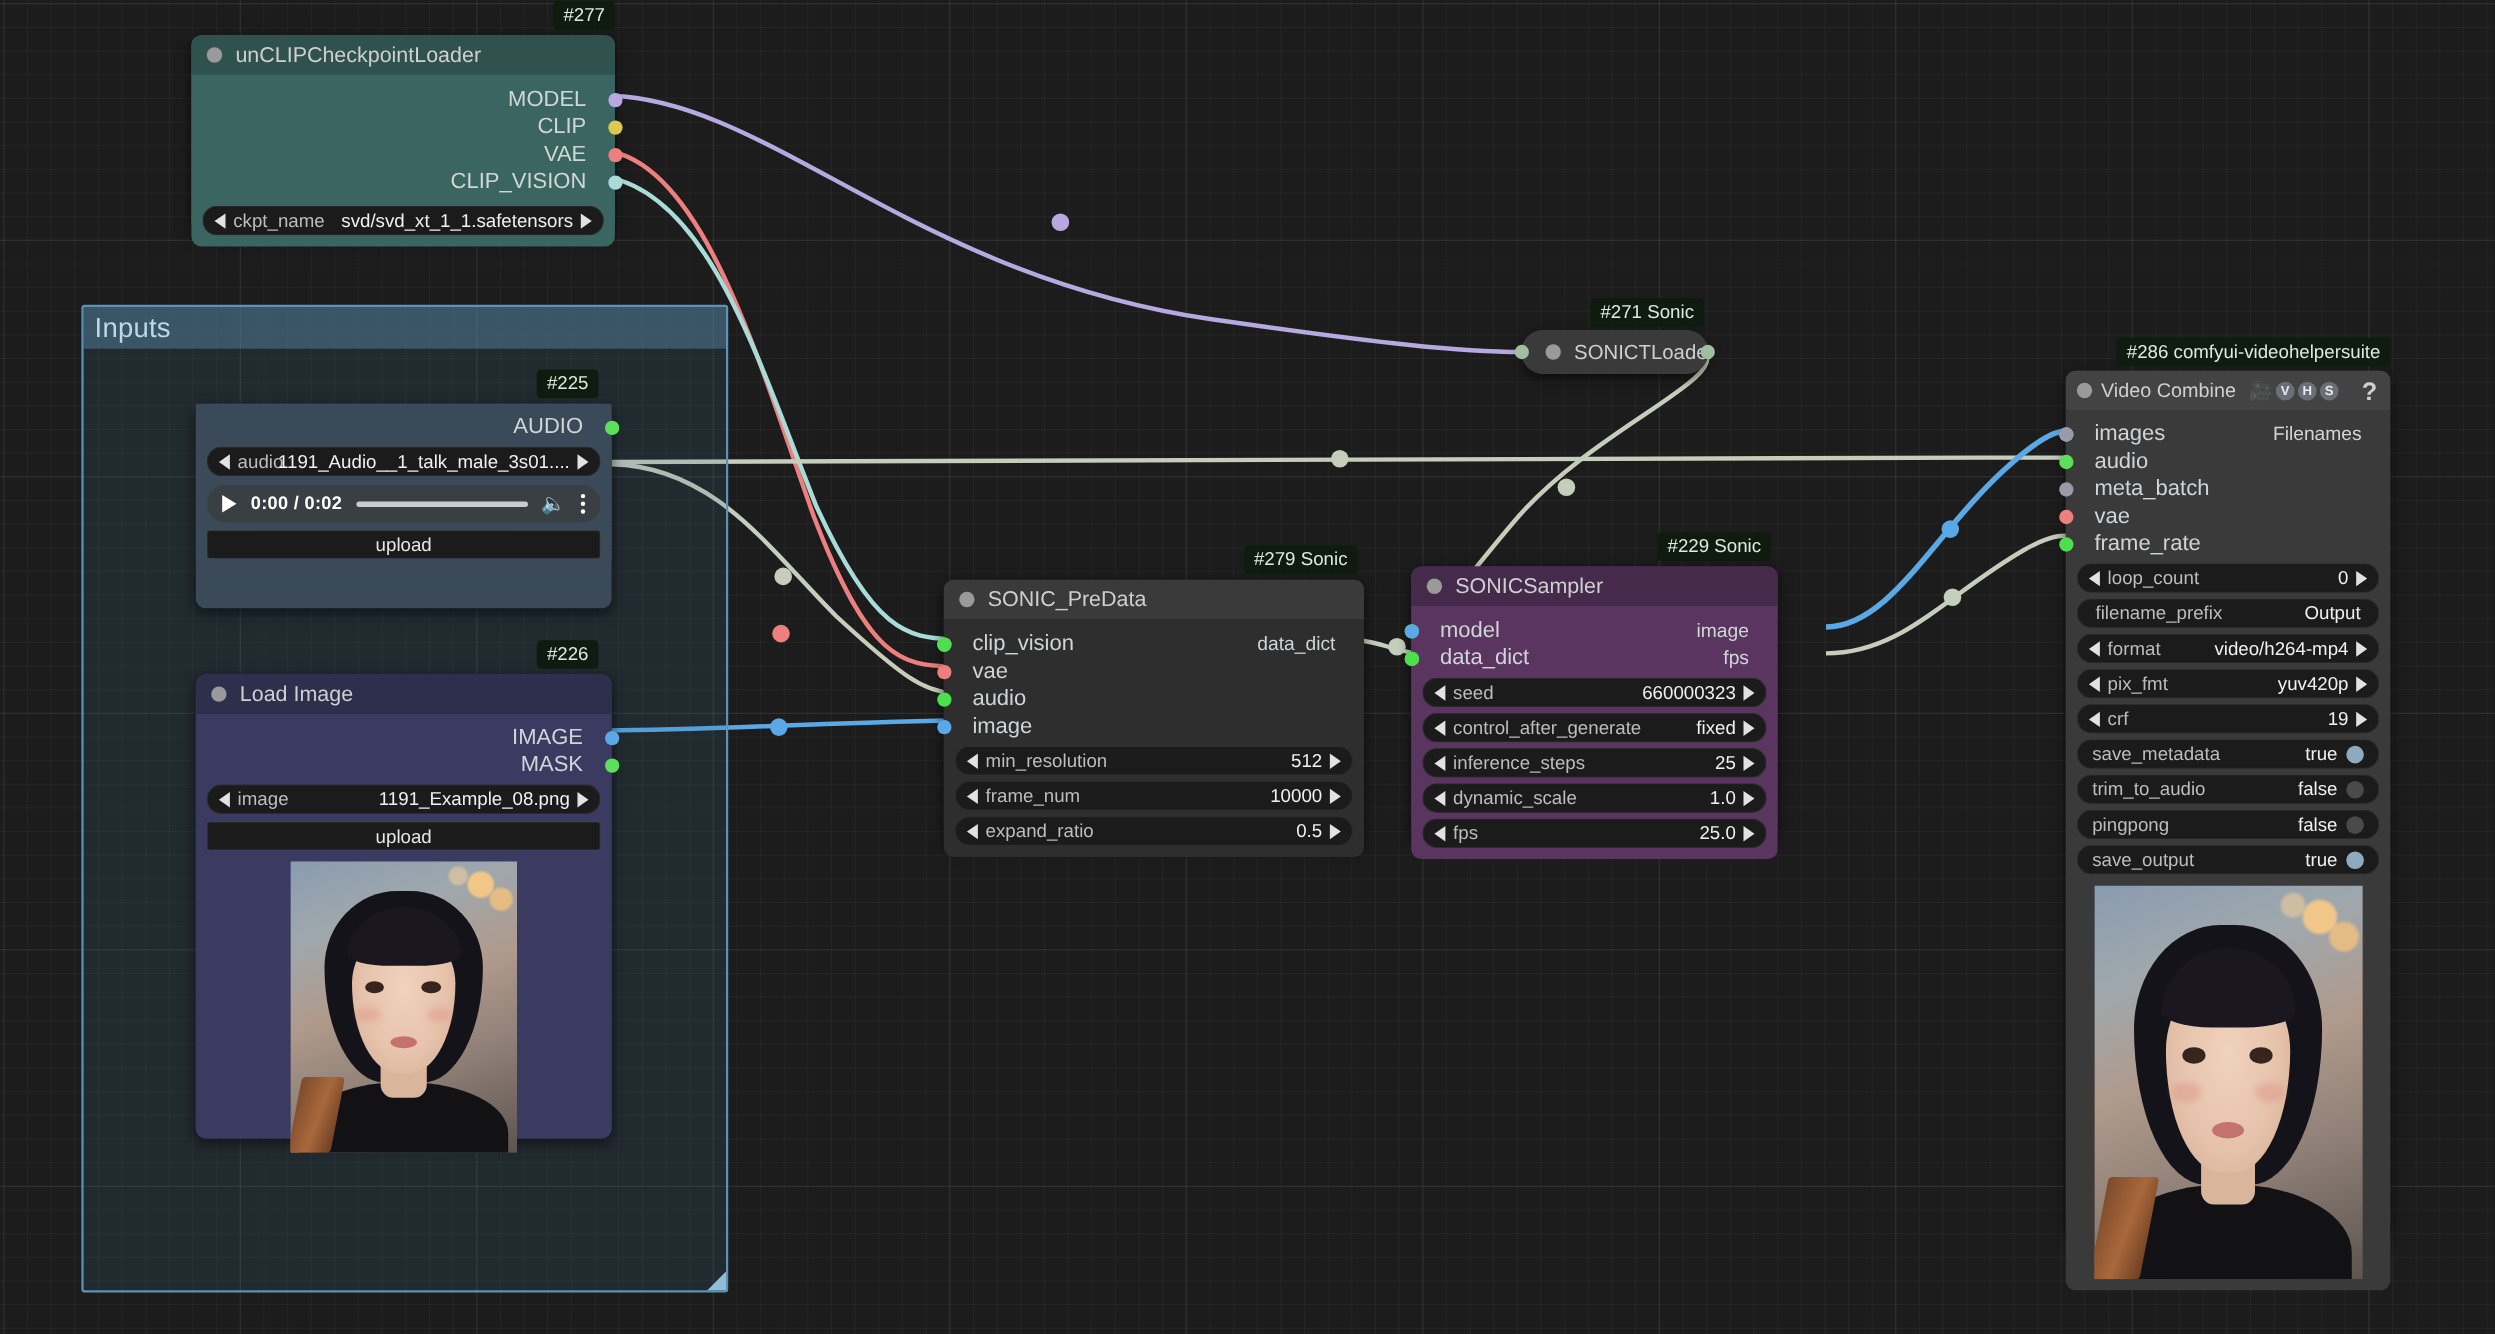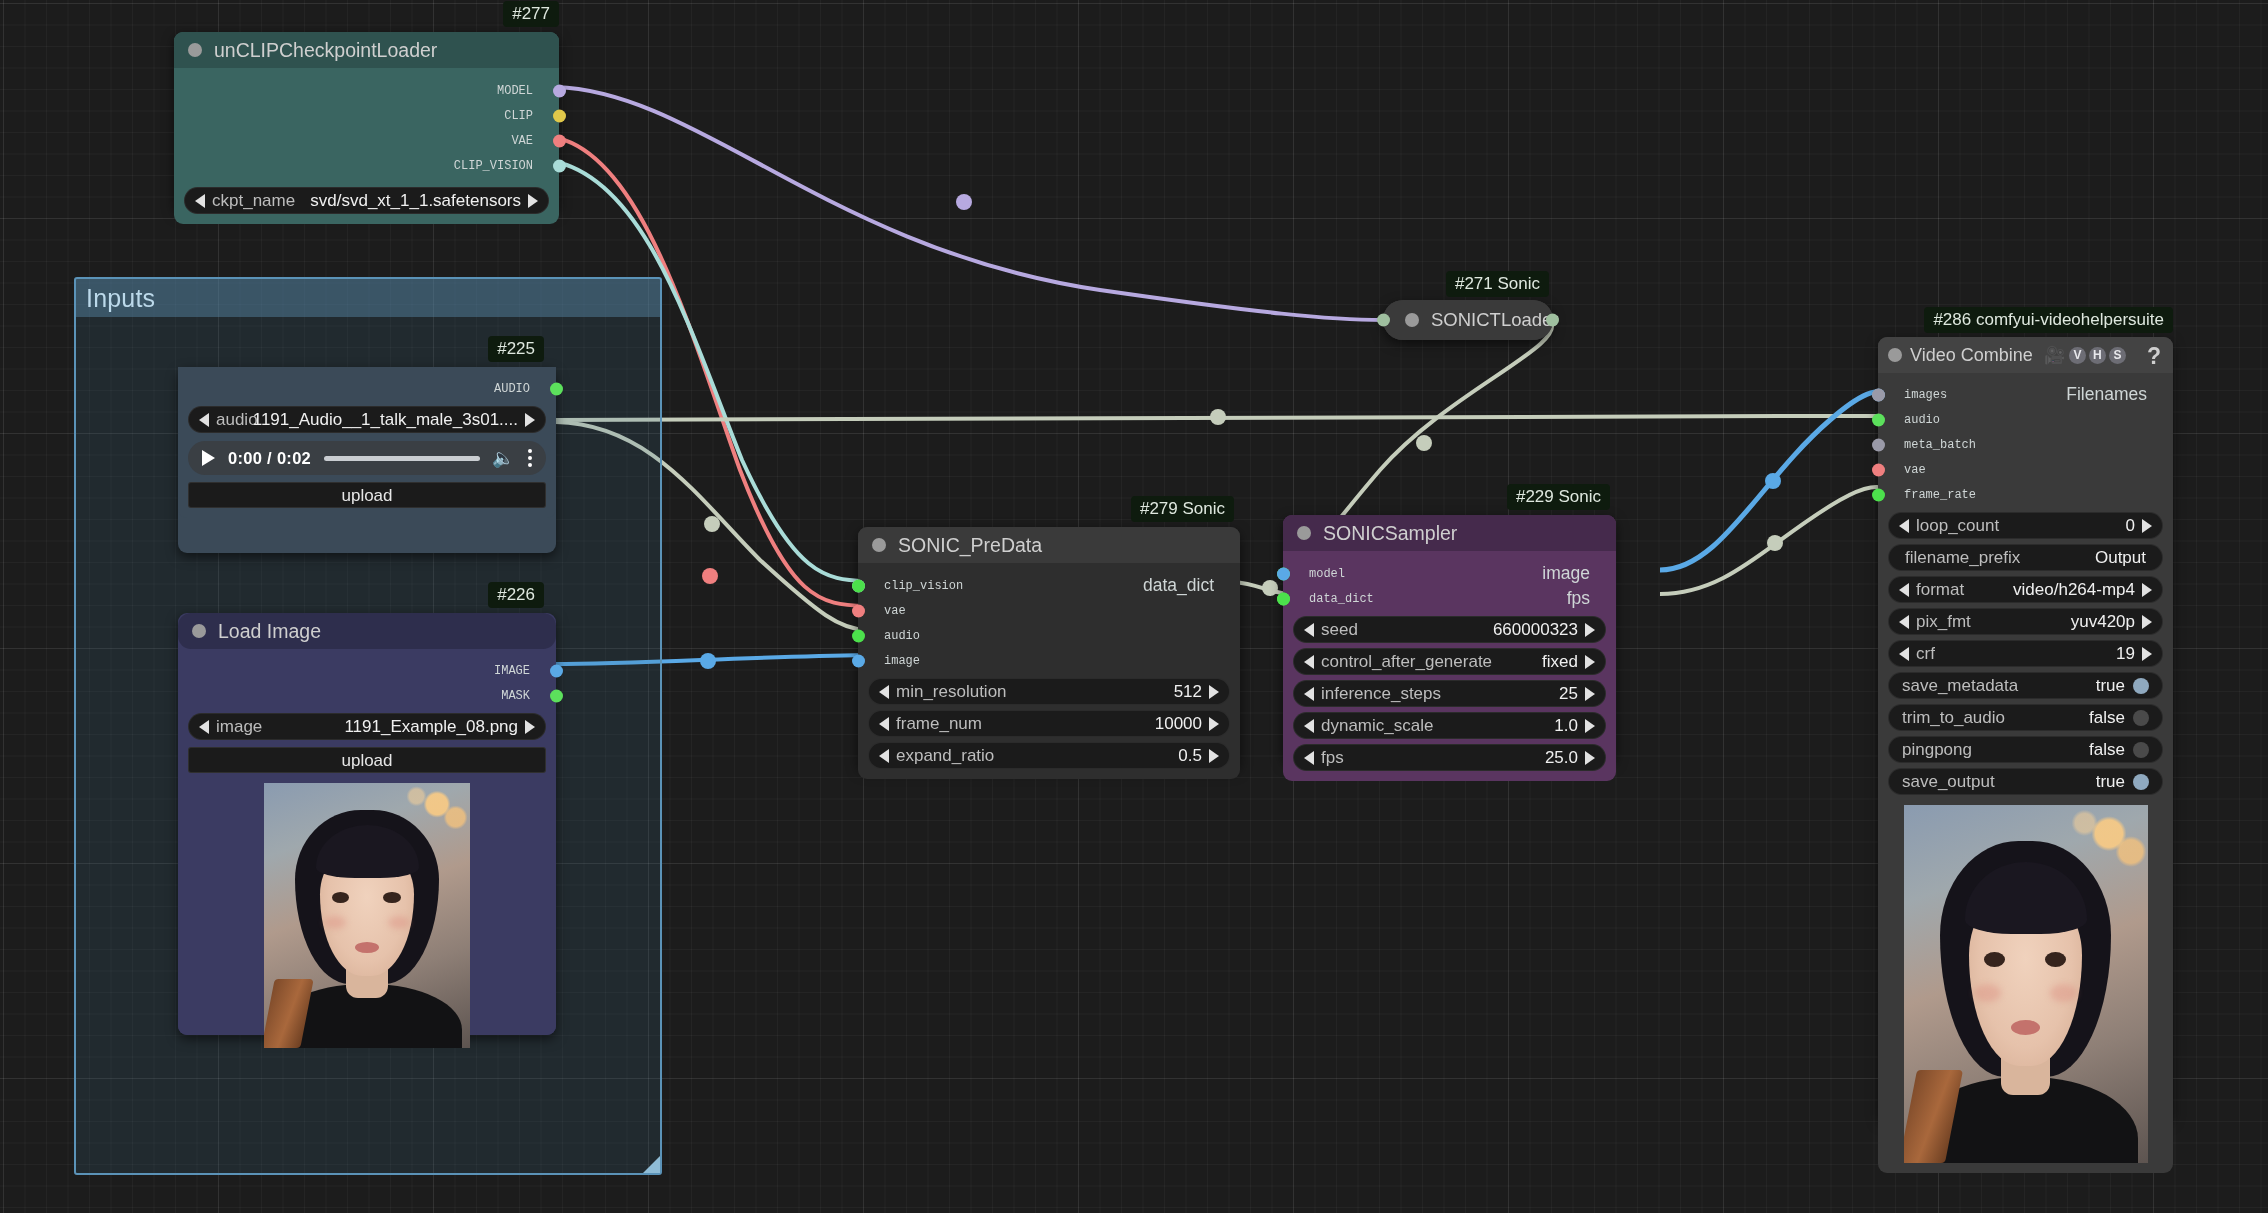--- a/index.html
+++ b/index.html
@@ -52,21 +52,21 @@
   .badge {
     position:absolute; top:-31px; right:0;
     background:#0e1b0e; color:#dfe8df;
     font-size:17px; padding:3px 9px; border-radius:4px;
     white-space:nowrap;
   }
 
   
   .slots { position:relative; }
   .slot { position:relative; height:25px; display:flex; align-items:center; }
-  .slot .lbl { font-size:12px; color:#cfd6d6; white-space:nowrap;font-family:Liberation Mono, monospace; }
+  .slot .lbl { font-size:20px; color:#cfd6d6; white-space:nowrap; }
   .slot.in { padding-left:26px; }
   .slot.out { justify-content:flex-end; padding-right:26px; }
   .dot {
     position:absolute; width:13px; height:13px; border-radius:50%;
     top:50%; transform:translateY(-50%);
   }
   .slot.in > .dot { left:-6.5px; }
   .slot.out > .dot { right:-6.5px; }
   .dot.hollow { background:#1c1c1c; }
   .dot.hollow::after {
@@ -287,21 +287,21 @@
             <i></i>
             <i></i>
           </span>
       </div>
       <div class="btn">upload</div>
     </div>
   </div>
 
   <div class="node" style="left:178px; top:613px; width:378px; height:422px; background:#3b3b62;">
     <div class="badge" style="right:12px;">#226</div>
-    <div class="node-title" style="background:#2e2e4d;border-radius:13px;">
+    <div class="node-title" style="background:#2e2e4d;">
       <span class="title-dot"></span>
       <span>Load Image</span>
     </div>
     <div class="node-body" style="background:#3b3b62; height:386px;">
       <div class="slots" style="padding-top:9px;">
         <div class="slot out">
           <span class="lbl">IMAGE</span>
           <span class="dot" style="background:#5aa9e6;"></span>
         </div>
         <div class="slot out">

